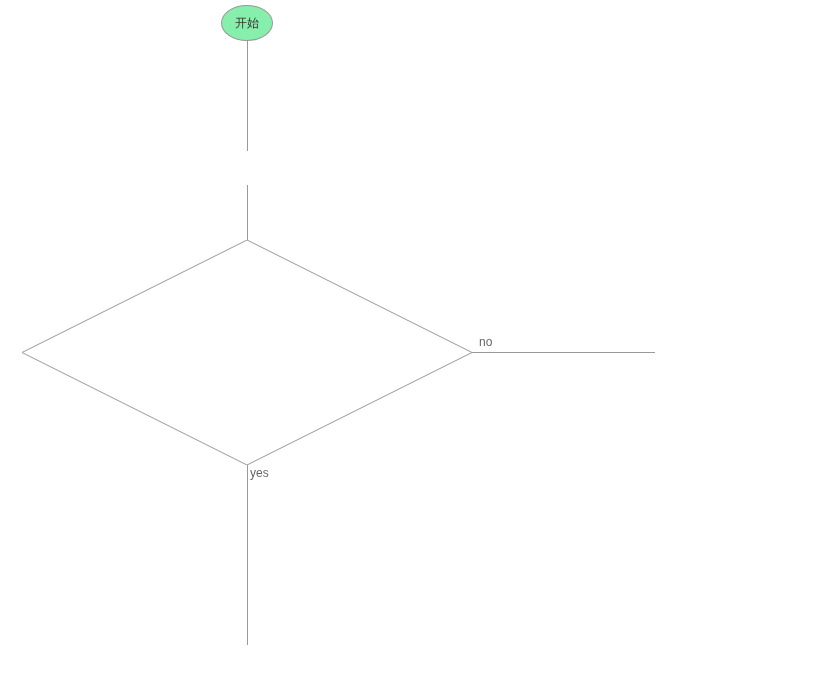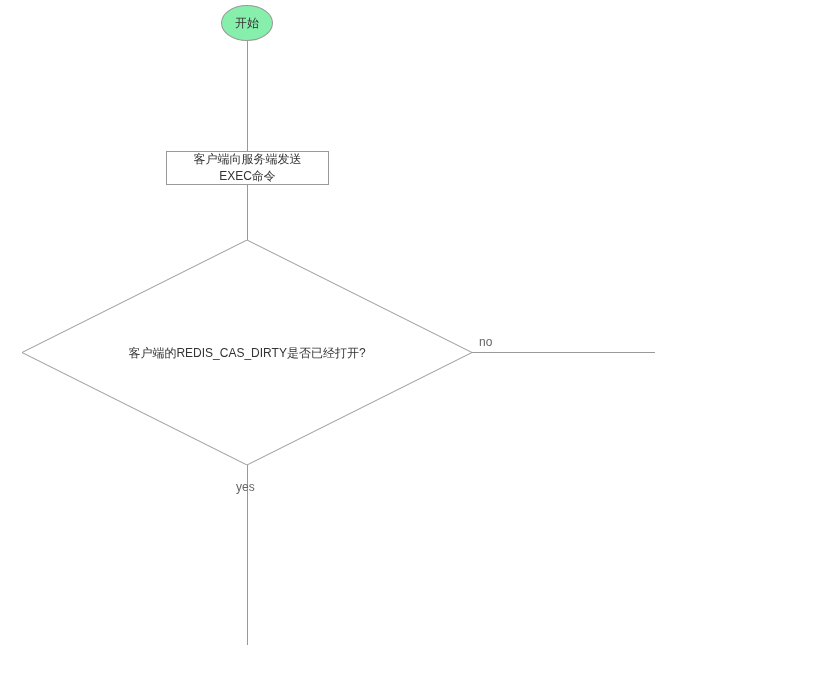--- a/index.html
+++ b/index.html
@@ -102,52 +102,47 @@
     }
     .h-line {
       height: 1px;
     }
     .label {
       position: absolute;
       font-size: 12px;
       color: #666;
     }
     .label-yes {
-      left: 236px;
+      left: 250px;
       top: 466px;
-      margin-top: 14px;
     }
     .label-no {
       left: 479px;
       top: 335px;
     }
   </style>
 </head>
 <body>
 
 <div class="canvas">
 
   <div class="start-node">
     <span>开始</span>
   </div>
 
   <div class="connector v-line" style="left:247px; top:41px; height:110px;"></div>
 
-  <div class="box-node box-exec">
-    <span>客户端向服务端发送EXEC命令</span>
-  </div>
 
   <div class="connector v-line" style="left:247px; top:185px; height:55px;"></div>
 
   <div class="diamond-wrapper">
     <div class="diamond">
       <svg viewBox="0 0 450 225">
         <polygon points="225,0 450,112.5 225,225 0,112.5" fill="#fff" stroke="#999" stroke-width="1"></polygon>
       </svg>
-      <div class="diamond-text">客户端的REDIS_CAS_DIRTY是否已经打开?</div>
     </div>
   </div>
 
   <div class="connector v-line" style="left:247px; top:465px; height:180px;"></div>
   <div class="label label-yes">yes</div>
 
   <div class="connector h-line" style="left:472px; top:352px; width:183px;"></div>
   <div class="label label-no">no</div>
 
 

